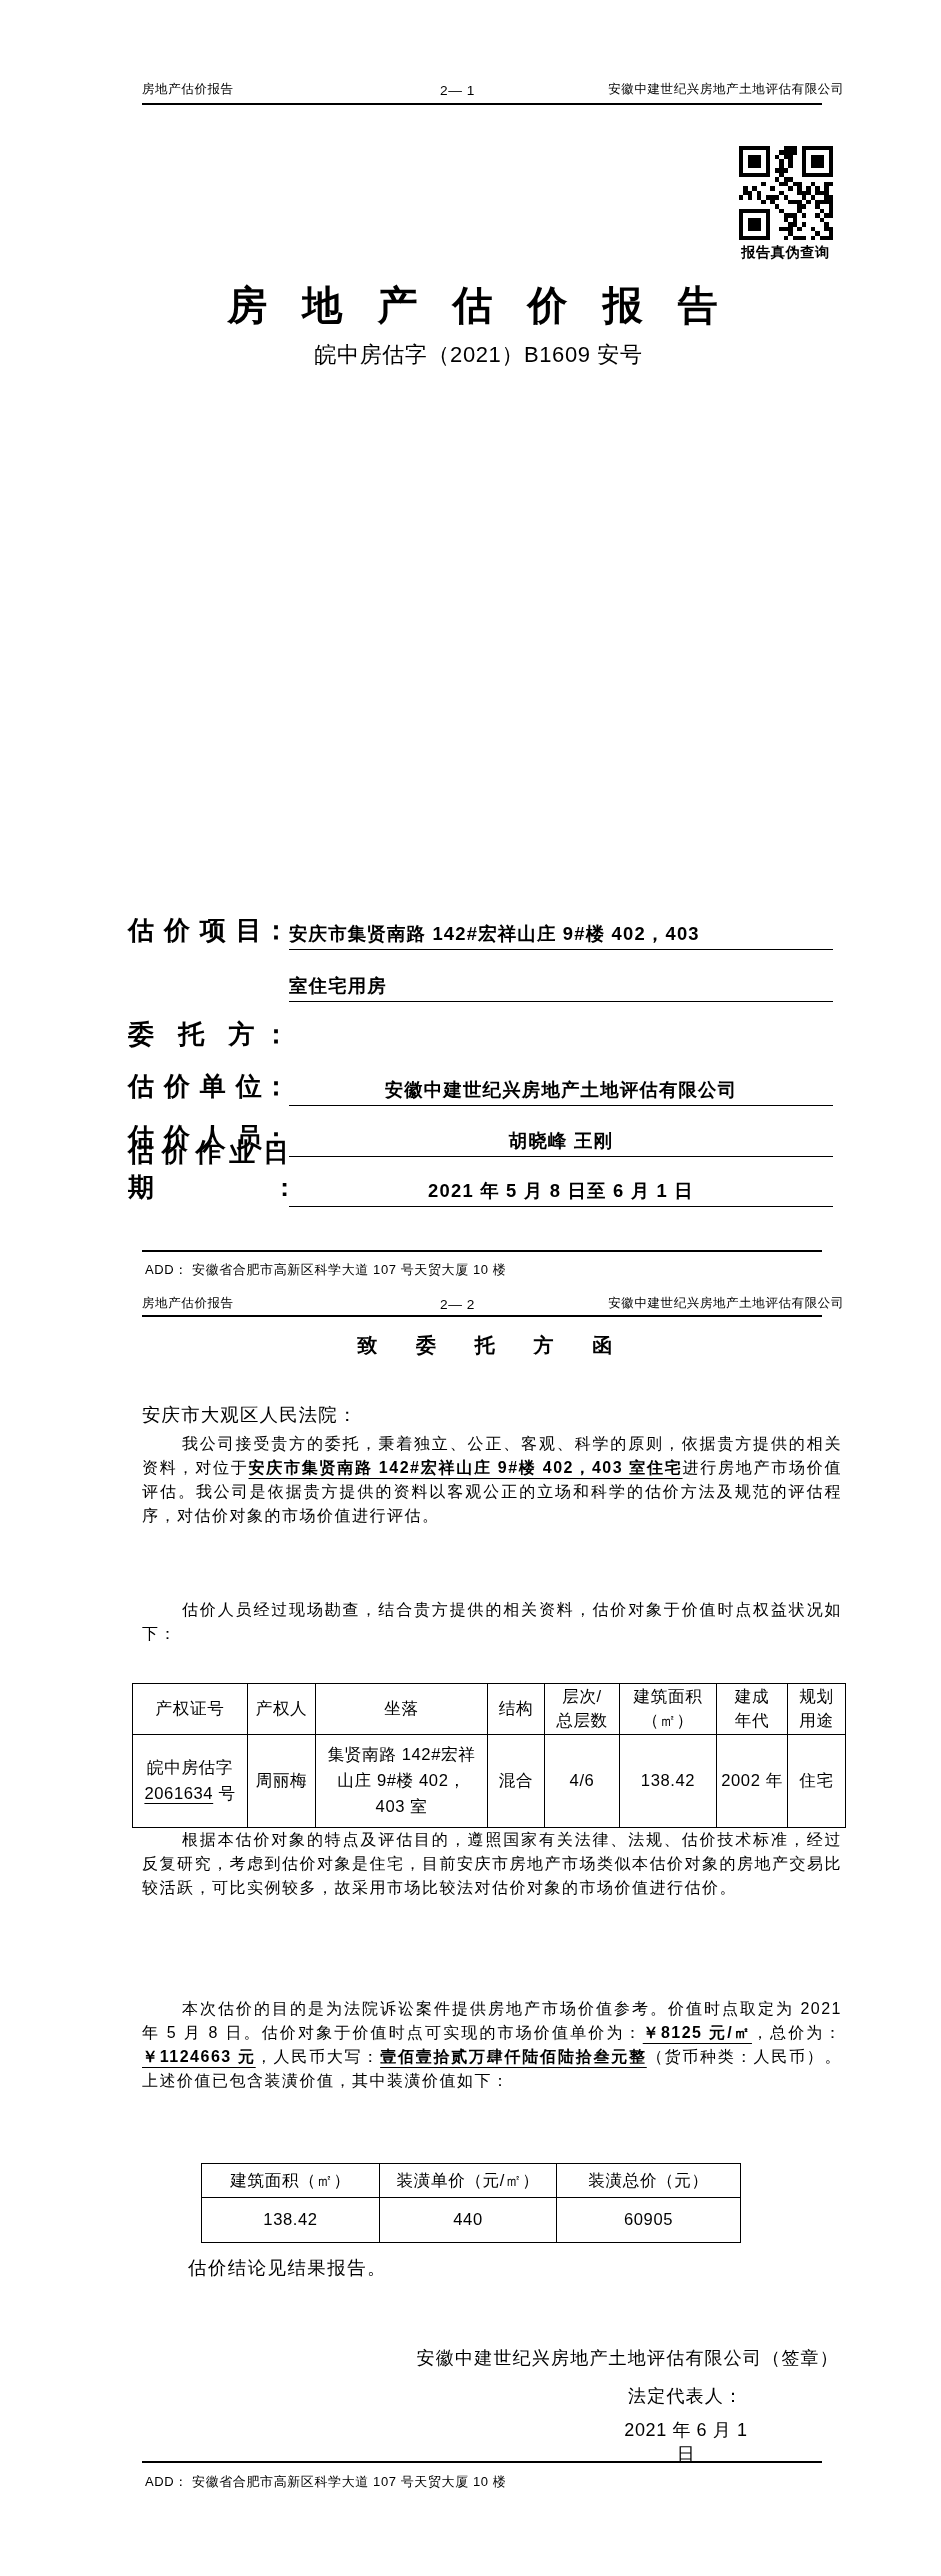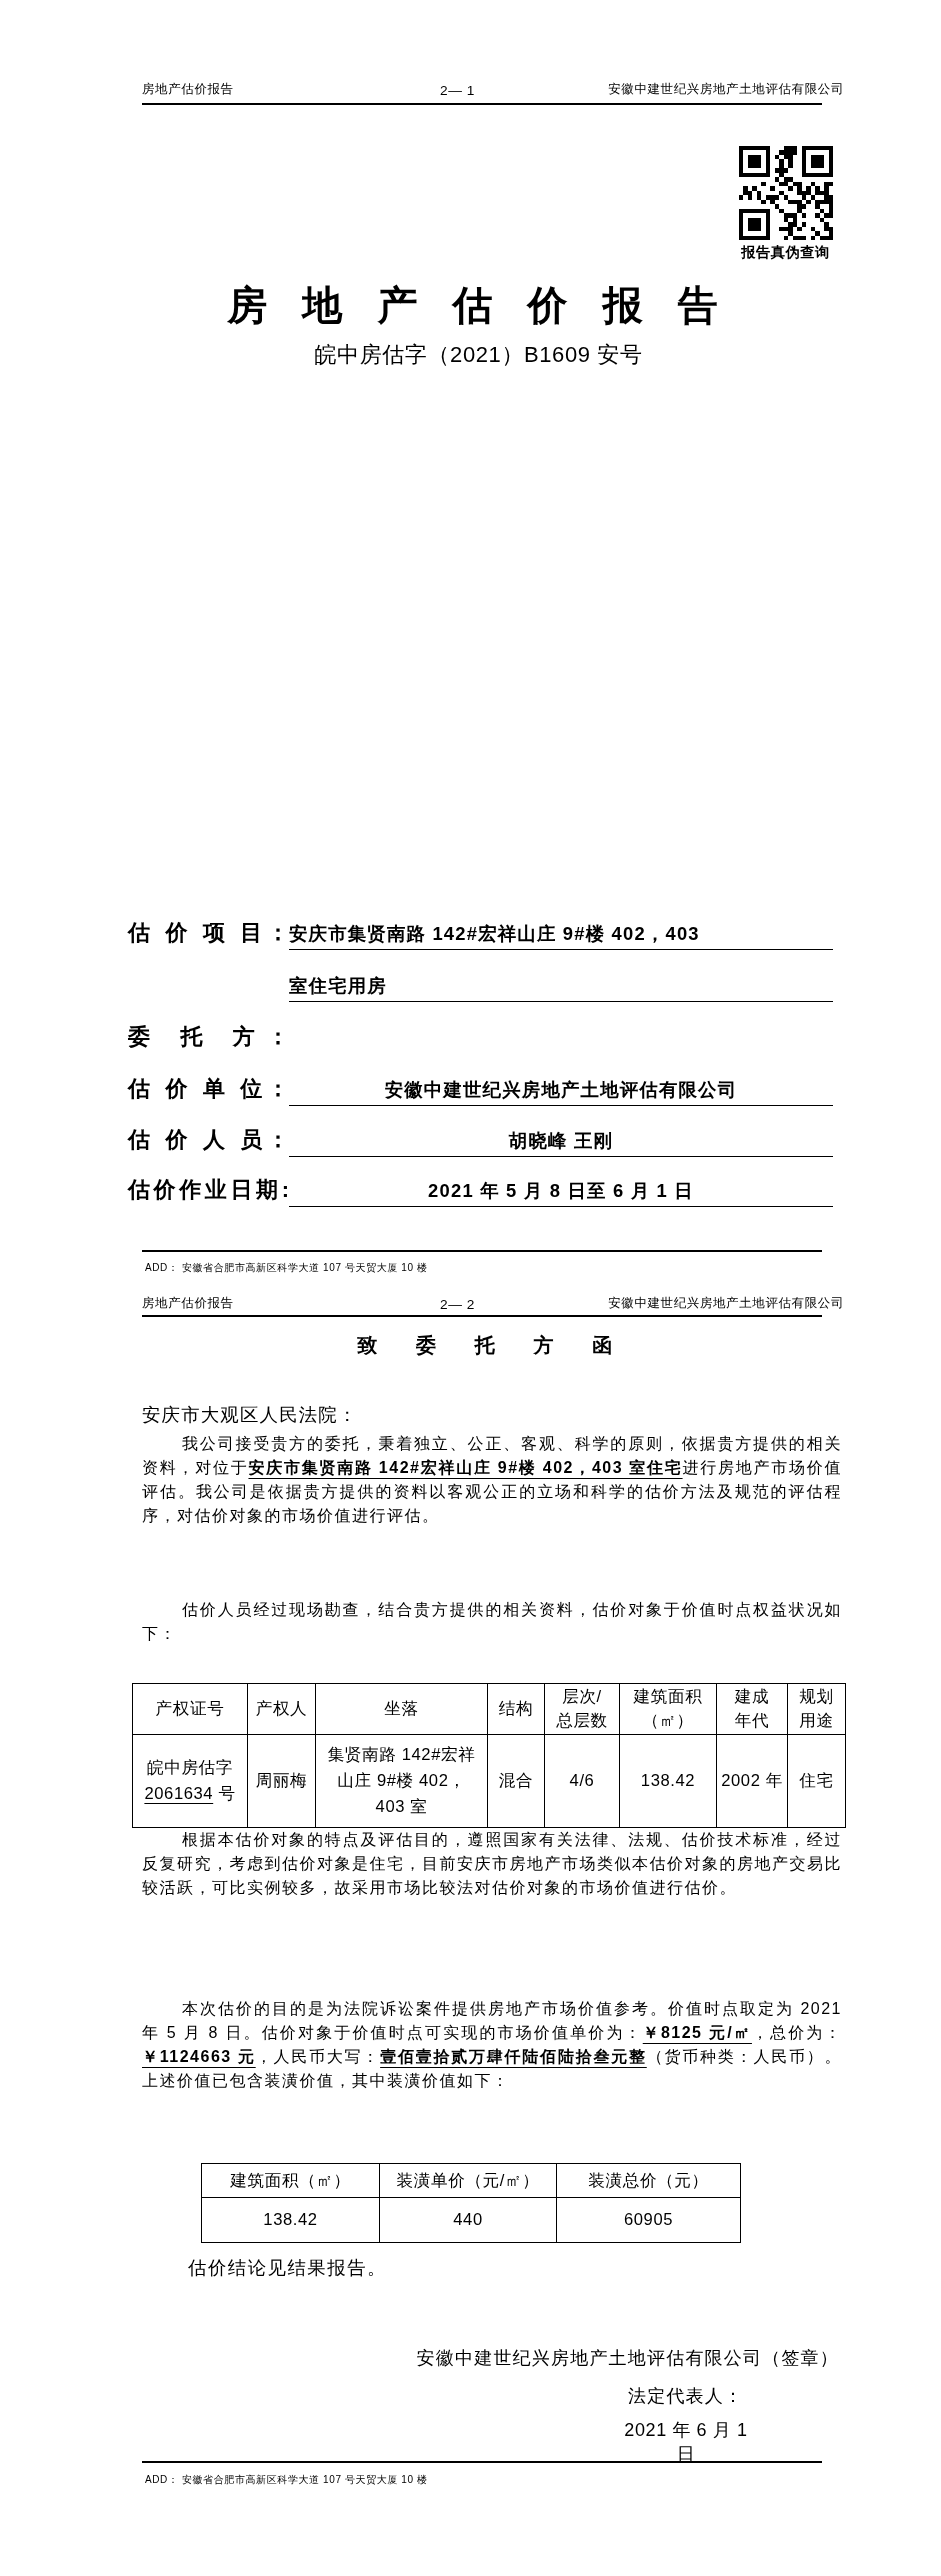--- a/index.html
+++ b/index.html
@@ -6,30 +6,30 @@
   .doc{position:relative;width:942px;height:2576px;background:#ffffff;margin:0 auto;
        font-family:Liberation Sans, sans-serif;color:#000;overflow:hidden;}
   .abs{position:absolute;}
   
   .runhead{left:142px;width:702px;display:grid;grid-template-columns:1fr auto 1fr;
            font-size:12.5px;letter-spacing:0.6px;align-items:end;}
   .runhead .l{text-align:left;}
   .runhead .c{text-align:center;padding-right:71px;font-size:13.7px;}
   .runhead .r{text-align:right;}
   .rule{left:142px;width:680px;height:2.4px;background:#000;}
-  .addr{left:145px;font-size:10px;letter-spacing:0.6px;}
+  .addr{left:145px;font-size:13px;letter-spacing:0.6px;}
   
   .qrwrap{left:739px;top:146px;width:94px;}
   .qrwrap svg{display:block;width:94px;height:94px;}
   .qrcap{left:737px;top:243px;width:97px;text-align:center;font-size:14.2px;font-weight:bold;letter-spacing:0.6px;}
   .bigtitle{left:113px;top:271px;width:731px;text-align:center;font-size:40px;font-weight:bold;
             letter-spacing:12px;white-space:nowrap;margin-top:7px;}
   .subtitle{left:113px;top:340px;width:731px;text-align:center;font-size:22px;letter-spacing:0.6px;white-space:nowrap;}
   .field{left:128px;right:109px;height:28.5px;display:flex;align-items:flex-end;font-weight:bold;}
-  .flabel{display:inline-block;width:161px;flex:0 0 161px;font-size:22px;
+  .flabel{display:inline-block;width:161px;flex:0 0 161px;font-size:26px;
           text-align:justify;text-align-last:justify;padding-bottom:1.2px;}
   .fvalue{flex:1;border-bottom:1.2px solid #000;font-size:18.4px;letter-spacing:1.2px;
           padding-bottom:2.4px;white-space:nowrap;}
   .fvalue.center{text-align:center;}
   
   .lettertitle{left:142px;top:1332px;width:702px;text-align:center;font-size:20px;font-weight:bold;
                letter-spacing:16.6px;white-space:nowrap;}
   .salut{left:142px;top:1402px;font-size:18.4px;letter-spacing:1.2px;}
   .para{left:142px;width:700px;margin:0;font-size:16px;line-height:24px;letter-spacing:1.5px;
         text-align:justify;}

